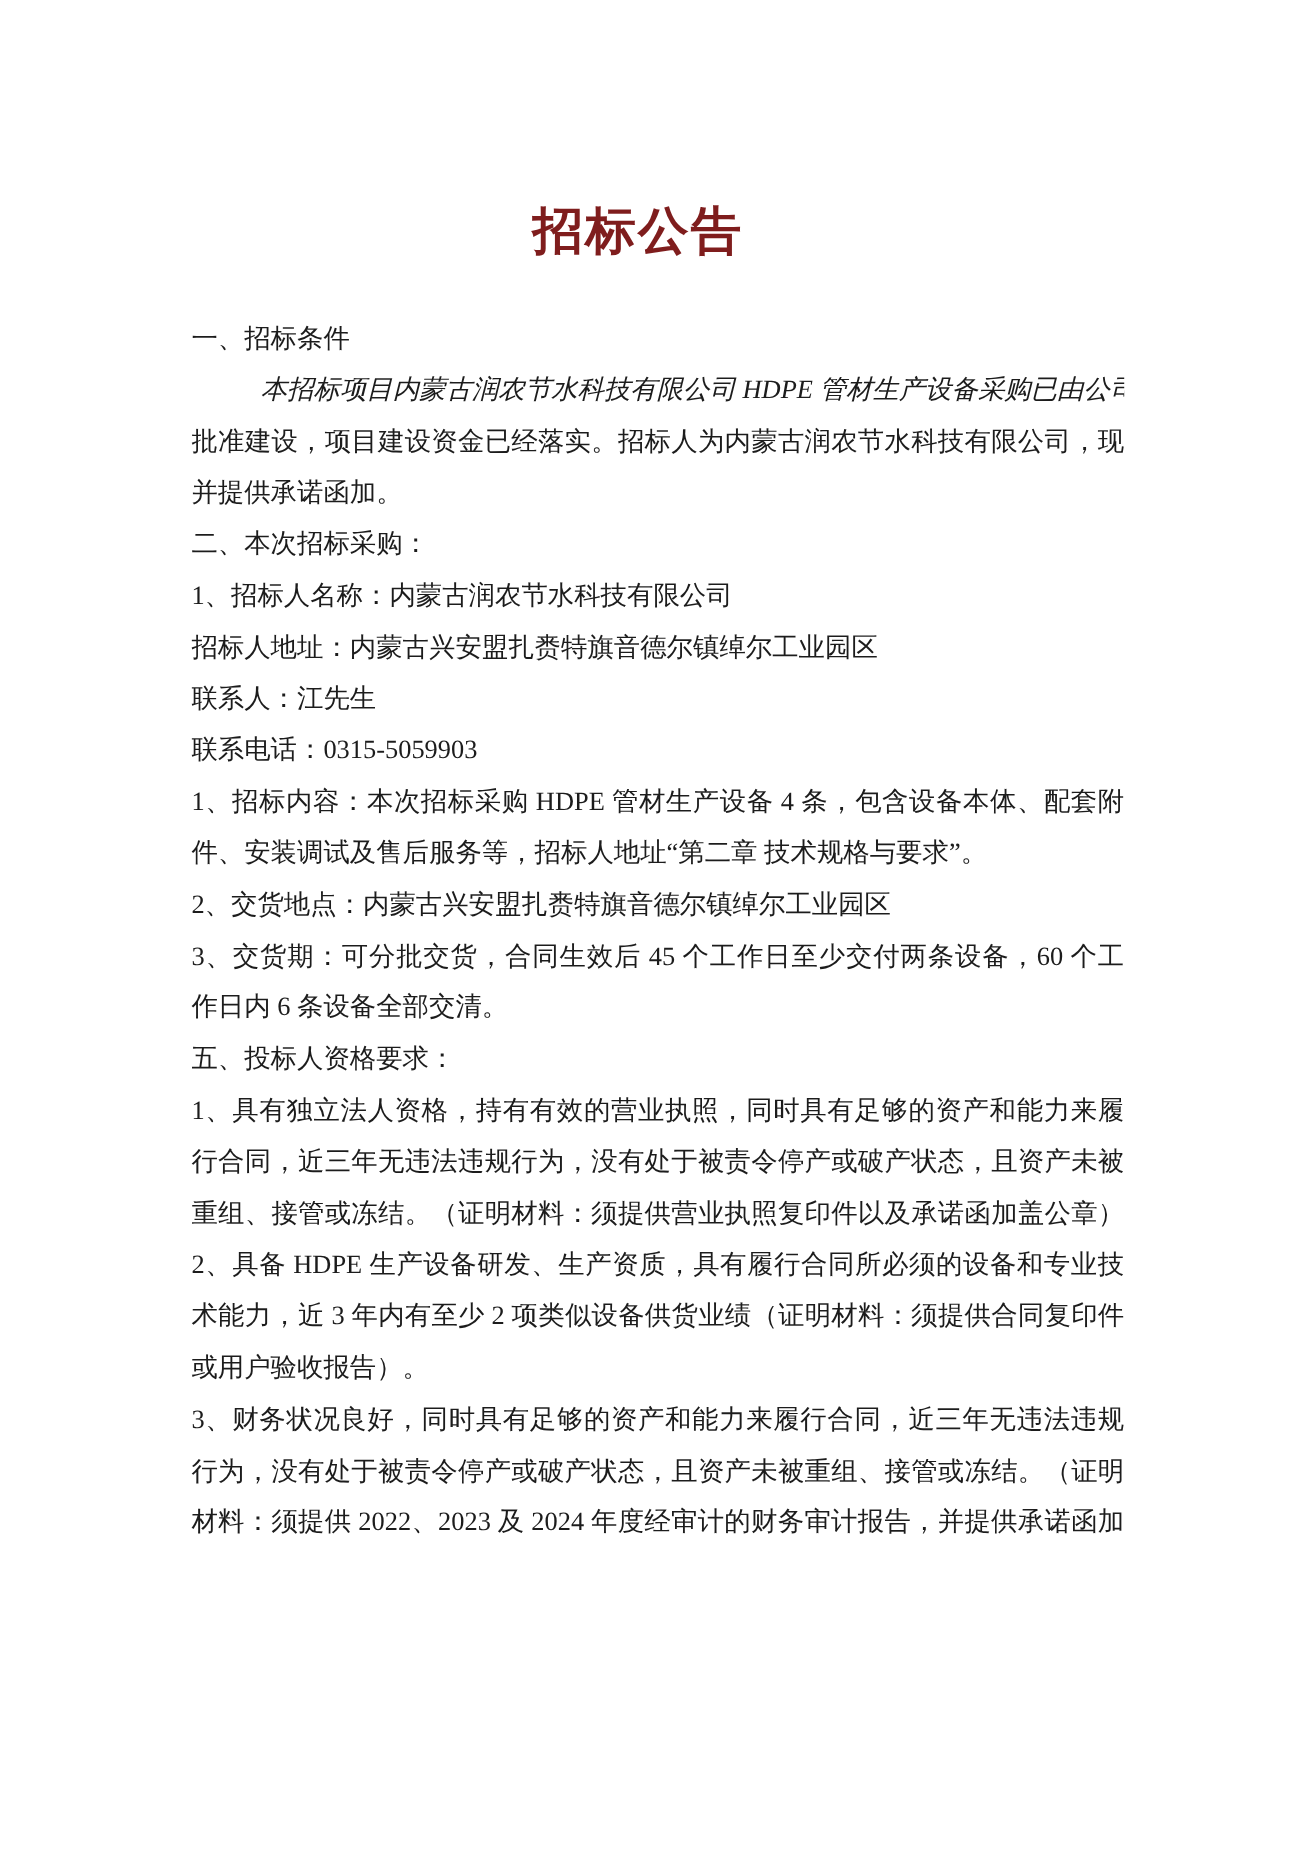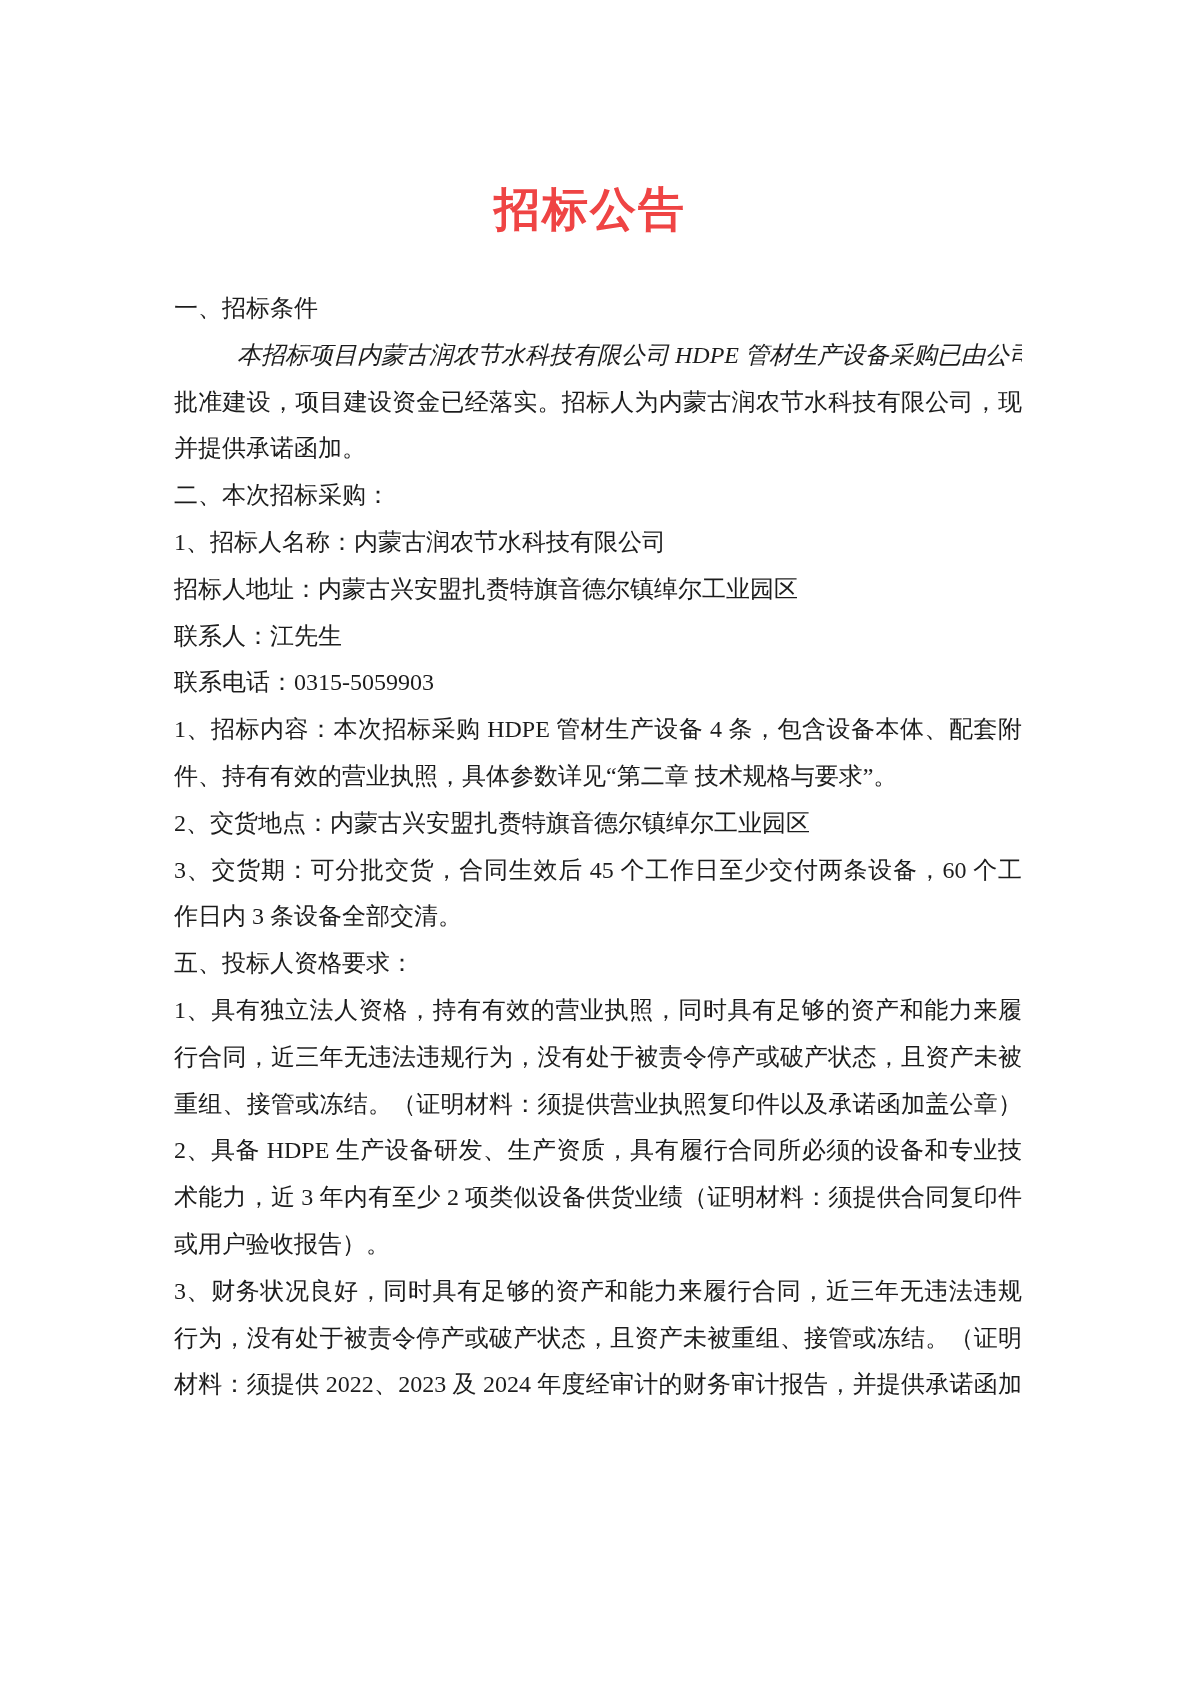--- a/index.html
+++ b/index.html
@@ -11,29 +11,29 @@
     position: relative;
     width: 1190px;
     height: 1683px;
     background: #ffffff;
     font-family: "Liberation Serif", "DejaVu Serif", serif;
     color: #1c1c1c;
     overflow: hidden;
   }
   .doc-title {
     position: absolute;
-    left: 166px;
+    left: 156px;
     top: 178px;
     width: 848px;
     height: 64px;
     line-height: 64px;
     text-align: center;
     font-size: 46px;
     font-weight: bold;
-    color: #ef4444;
+    color: #7f1d1d;
     letter-spacing: 2px;
   }
   .doc-body {
     position: absolute;
     left: 174px;
     top: 285px;
     width: 848px;
   }
   .line {
     font-size: 24px;
@@ -62,24 +62,24 @@
       <div class="line">一、招标条件</div>
       <div class="line fill indent">本招标项目内蒙古润农节水科技有限公司 HDPE 管材生产设备采购已由公司</div>
       <div class="line fill">批准建设，项目建设资金已经落实。招标人为内蒙古润农节水科技有限公司，现</div>
       <div class="line">并提供承诺函加。</div>
       <div class="line">二、本次招标采购：</div>
       <div class="line">1、招标人名称：内蒙古润农节水科技有限公司</div>
       <div class="line">招标人地址：内蒙古兴安盟扎赉特旗音德尔镇绰尔工业园区</div>
       <div class="line">联系人：江先生</div>
       <div class="line">联系电话：0315-5059903</div>
       <div class="line fill">1、招标内容：本次招标采购 HDPE 管材生产设备 4 条，包含设备本体、配套附</div>
-      <div class="line">件、持有有效的营业执照，具体参数详见“第二章 技术规格与要求”。</div>
+      <div class="line">件、安装调试及售后服务等，招标人地址“第二章 技术规格与要求”。</div>
       <div class="line">2、交货地点：内蒙古兴安盟扎赉特旗音德尔镇绰尔工业园区</div>
       <div class="line fill">3、交货期：可分批交货，合同生效后 45 个工作日至少交付两条设备，60 个工</div>
-      <div class="line">作日内 3 条设备全部交清。</div>
+      <div class="line">作日内 6 条设备全部交清。</div>
       <div class="line">五、投标人资格要求：</div>
       <div class="line fill">1、具有独立法人资格，持有有效的营业执照，同时具有足够的资产和能力来履</div>
       <div class="line fill">行合同，近三年无违法违规行为，没有处于被责令停产或破产状态，且资产未被</div>
       <div class="line fill">重组、接管或冻结。（证明材料：须提供营业执照复印件以及承诺函加盖公章）</div>
       <div class="line fill">2、具备 HDPE 生产设备研发、生产资质，具有履行合同所必须的设备和专业技</div>
       <div class="line fill">术能力，近 3 年内有至少 2 项类似设备供货业绩（证明材料：须提供合同复印件</div>
       <div class="line">或用户验收报告）。</div>
       <div class="line fill">3、财务状况良好，同时具有足够的资产和能力来履行合同，近三年无违法违规</div>
       <div class="line fill">行为，没有处于被责令停产或破产状态，且资产未被重组、接管或冻结。（证明</div>
       <div class="line fill">材料：须提供 2022、2023 及 2024 年度经审计的财务审计报告，并提供承诺函加</div>

